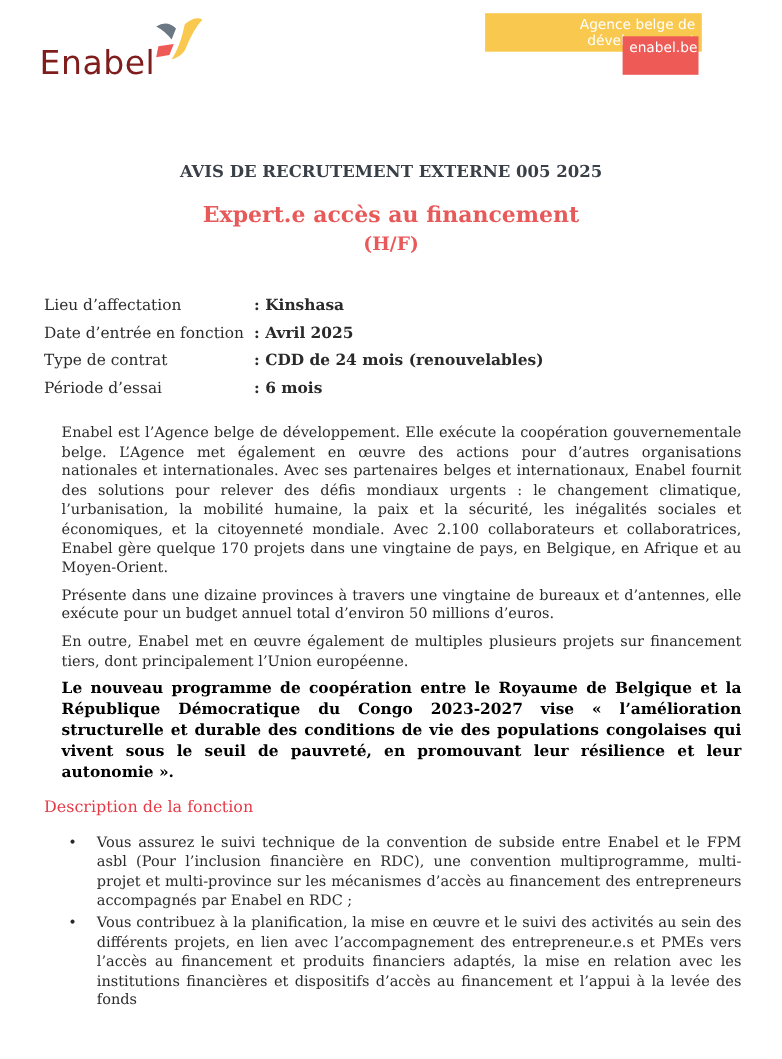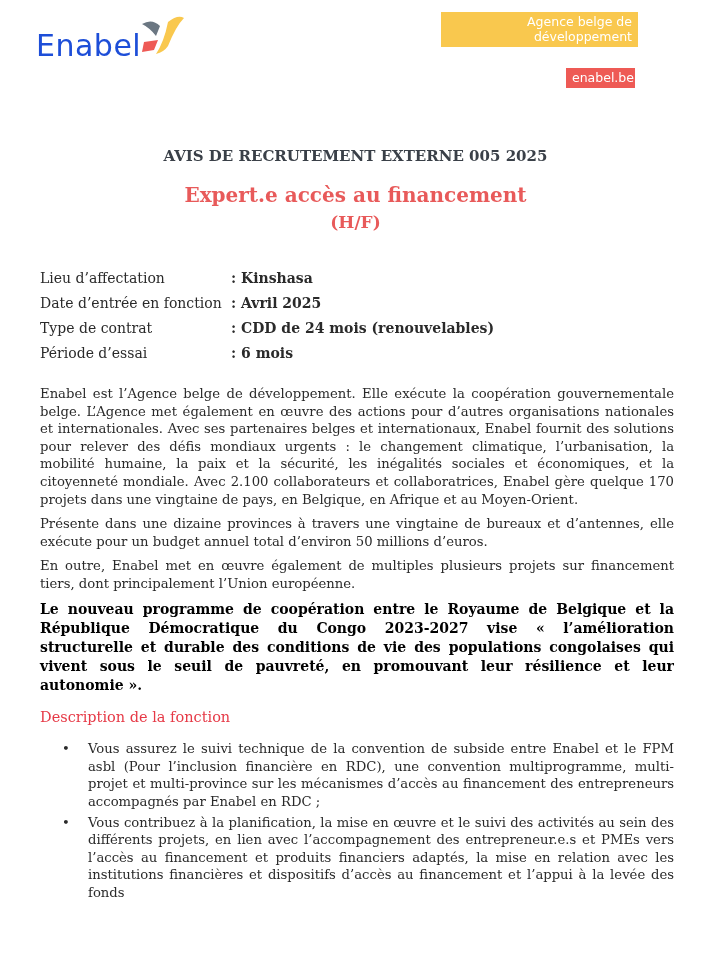--- a/index.html
+++ b/index.html
@@ -1,39 +1,39 @@
 <!DOCTYPE html>
 <html><head>
   <meta charset="utf-8">
   <style>
     html, body { margin: 0; padding: 0; background: #ffffff; }
     body { width: 711px; height: 963px; position: relative; overflow: hidden;
            font-family: "DejaVu Serif", "Liberation Serif", serif; color: #2a2a2a; }
     .logo { position: absolute; left: 36px; top: 12px; width: 160px; height: 60px; }
-    .logo-text { position: absolute; left: 0; top: 16px; font-family: "DejaVu Sans", "Liberation Sans", sans-serif;
-                 font-size: 30px; color: #1d4ed8; letter-spacing: 0.5px; }
+    .logo-text { position: absolute; left: 0; top: 28px; font-family: "DejaVu Sans", "Liberation Sans", sans-serif;
+                 font-size: 30px; color: #7f1d1d; letter-spacing: 0.5px; }
     .logo-mark { position: absolute; left: 102px; top: 0; width: 50px; height: 50px; }
     .tagline { position: absolute; left: 441px; top: 12px; background: #f9c84e; color: #ffffff;
                font-family: "DejaVu Sans", "Liberation Sans", sans-serif; font-size: 12.5px;
                padding: 2px 6px 3px 8px; width: 183px; text-align: right; }
     .url { position: absolute; left: 566px; top: 33px; background: #ee5a55; color: #ffffff;
            font-family: "DejaVu Sans", "Liberation Sans", sans-serif; font-size: 12.5px;
-           padding: 2px 6px 3px 6px; width: 57px; text-align: right; margin-top: 35px; }
+           padding: 2px 6px 18px 6px; width: 57px; text-align: right; }
     .notice-title { position: absolute; left: 0; width: 711px; top: 147px; text-align: center;
                     font-weight: bold; font-size: 15px; color: #3a4048; }
     .job-title { position: absolute; left: 0; width: 711px; top: 183px; text-align: center;
                  font-weight: bold; font-size: 20px; color: #e85a5a; }
     .gender { position: absolute; left: 0; width: 711px; top: 212px; text-align: center;
               font-weight: bold; font-size: 17px; color: #e85a5a; }
     .info { position: absolute; left: 40px; top: 270px; }
     .info-row { position: relative; height: 25px; font-size: 14px; }
     .info-label { position: absolute; left: 0; white-space: nowrap; }
     .info-value { position: absolute; left: 191px; white-space: nowrap; font-weight: bold; }
     .body { position: absolute; left: 40px; width: 634px; top: 385px; font-size: 13.2px; line-height: 17.6px; }
-    .body p { margin: 0 0 7px 0; text-align: justify; }
+    .body p { margin: 0 0 7px 16px; text-align: justify; }
     .body p.bold { font-weight: bold; font-size: 14px; line-height: 19px; margin-top: 4px; color: #000000; }
     .section-heading { color: #e63946; font-weight: normal; font-size: 14.5px; margin: 14px 0 14px 0; }
     .lead { margin: 0 0 12px 0; }
     ul.duties { list-style: none; margin: 0; padding: 0; }
     ul.duties li { position: relative; padding-left: 48px; text-align: justify; margin-bottom: 3px; }
     .bullet { position: absolute; left: 22px; top: 0; }
   </style>
 </head>
 <body>
 

